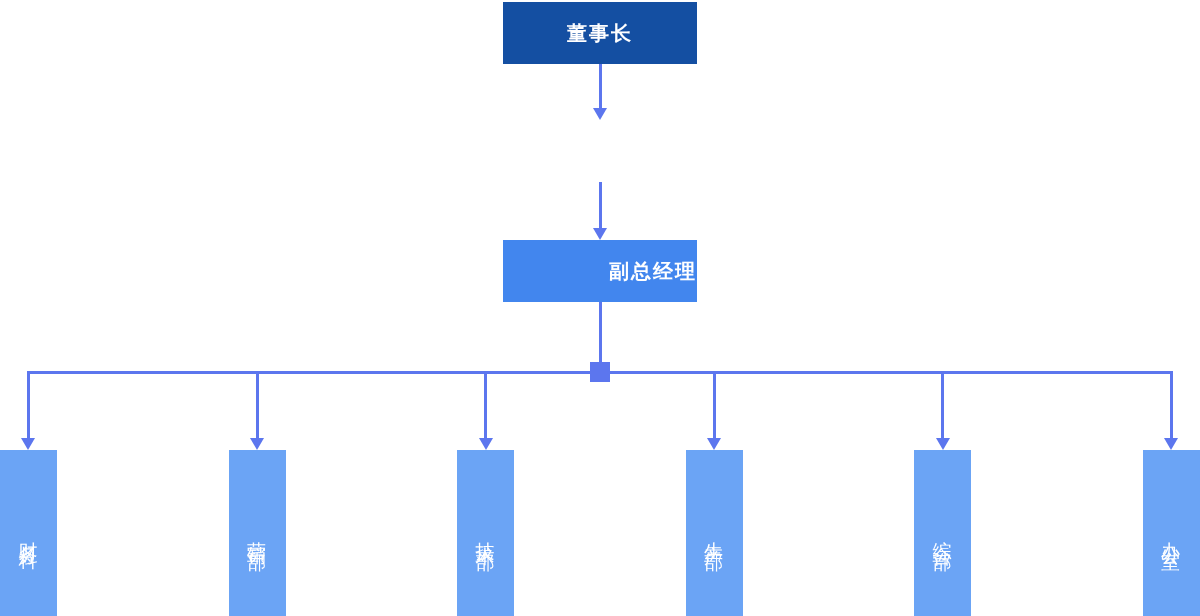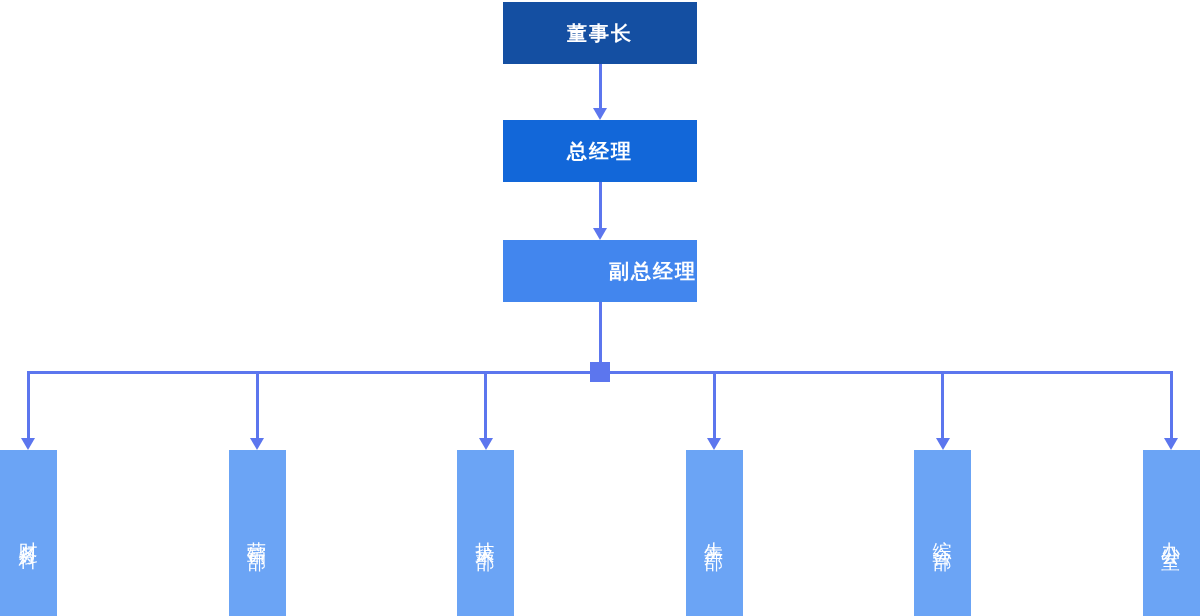--- a/index.html
+++ b/index.html
@@ -75,23 +75,20 @@
   }
 </style>
 </head>
 <body>
 
 <div class="canvas">
 
   <div class="node lvl lvl1">
     <span>董事长</span>
   </div>
-  <div class="node lvl lvl2">
-    <span>总经理</span>
-  </div>
   <div class="node lvl lvl3">
     <span>副总经理</span>
   </div>
 
   <div class="vline" style="left:598.5px; top:64px; height:44px;"></div>
   <div class="arrowhead" style="left:593px; top:108px;"></div>
 
   <div class="vline" style="left:598.5px; top:182px; height:46px;"></div>
   <div class="arrowhead" style="left:593px; top:228px;"></div>
 

